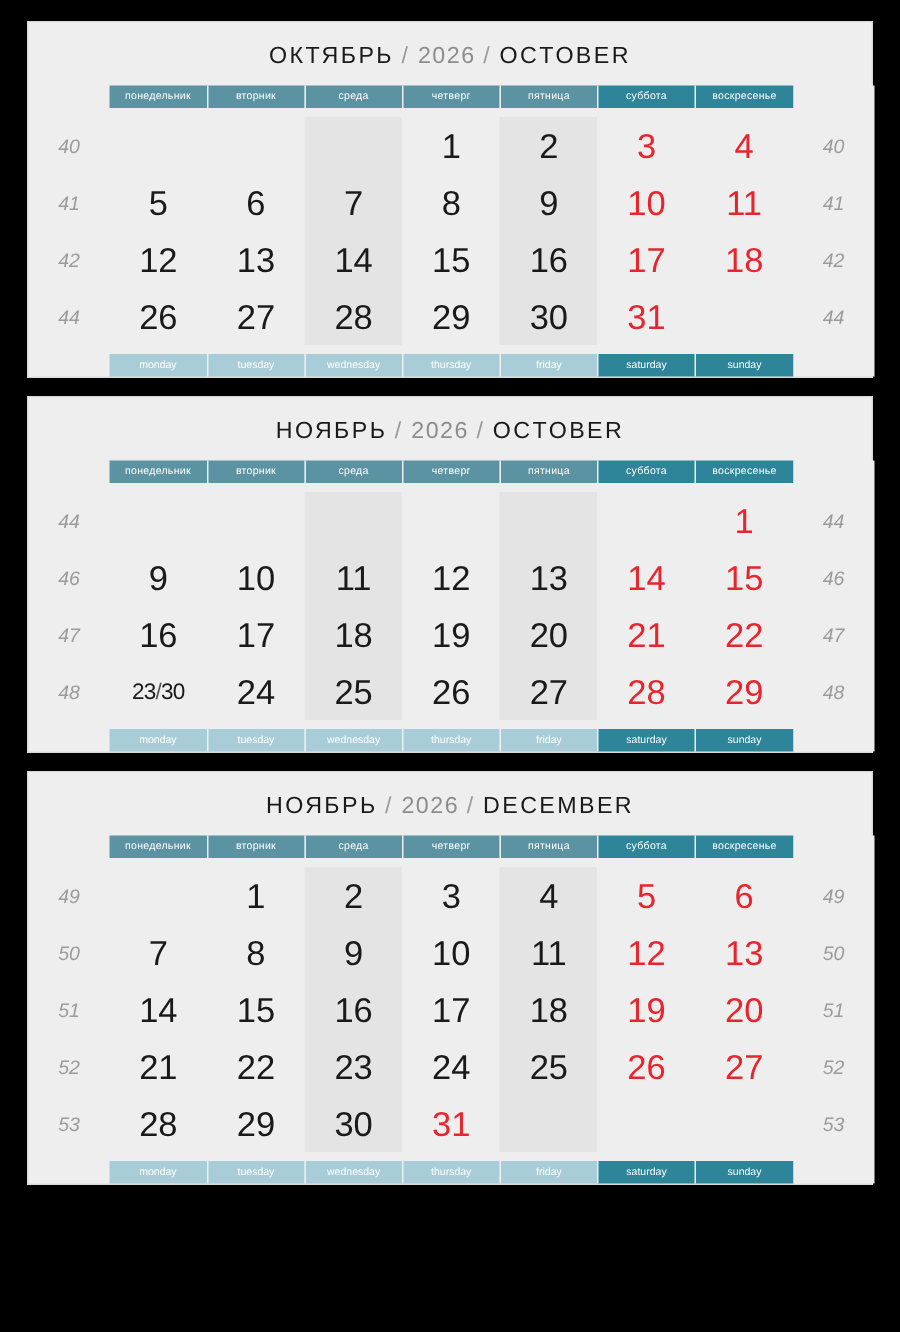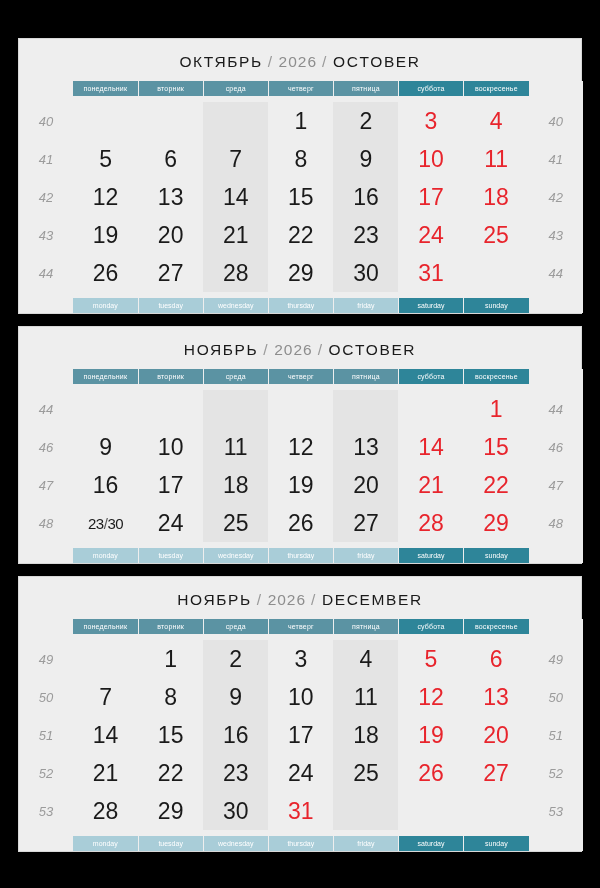--- a/index.html
+++ b/index.html
@@ -19,21 +19,21 @@
     width: 600px; height: 888px;
     background: #000000;
   }
   .blocks {
     position: absolute;
     left: 0; top: 0;
     width: 600px;
     height: 888px;
     display: flex;
     flex-direction: column;
-    justify-content: center;
+    justify-content: flex-start;
     box-sizing: border-box;
     padding: 14px 18px 12px 18px;
   }
   .block {
     background: #eeeeee;
     border: 1px solid #d8d8d8;
     box-sizing: border-box;
     width: 564px;
     margin-bottom: 12px;
     box-shadow: 0 0 0 1px rgba(0,0,0,0.06);
@@ -190,31 +190,20 @@
           <td>12</td>
           <td>13</td>
           <td class="shade">14</td>
           <td>15</td>
           <td class="shade">16</td>
           <td class="sat">17</td>
           <td class="sun">18</td>
           <td class="wknum">42</td>
         </tr>
         <tr>
-          <td class="wknum">43</td>
-          <td>19</td>
-          <td>20</td>
-          <td class="shade">21</td>
-          <td>22</td>
-          <td class="shade">23</td>
-          <td class="sat">24</td>
-          <td class="sun">25</td>
-          <td class="wknum">43</td>
-        </tr>
-        <tr>
           <td class="wknum">44</td>
           <td>26</td>
           <td>27</td>
           <td class="shade">28</td>
           <td>29</td>
           <td class="shade">30</td>
           <td class="sat">31</td>
           <td class="sun"></td>
           <td class="wknum">44</td>
         </tr>

